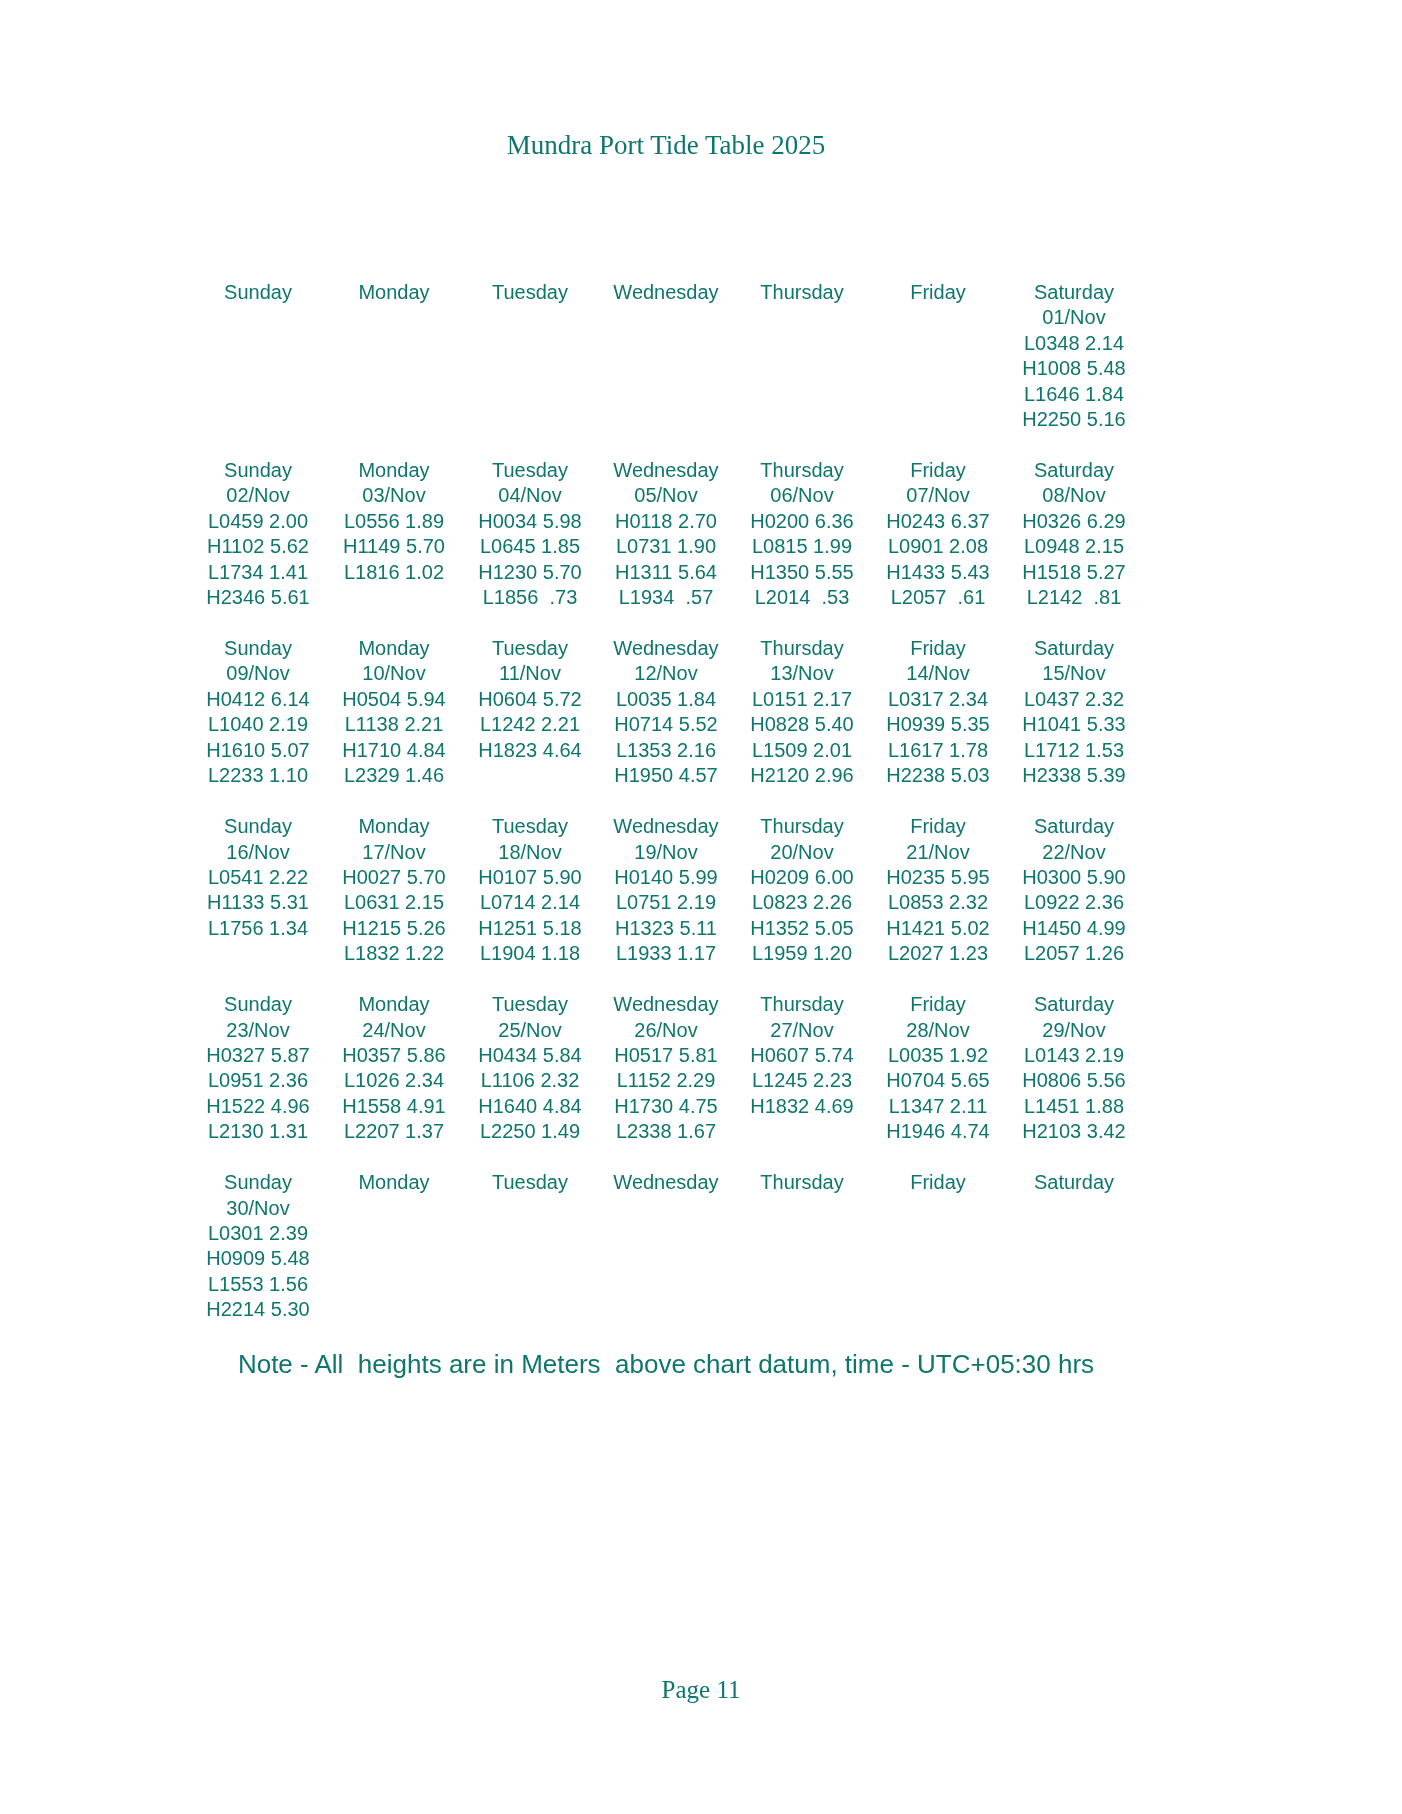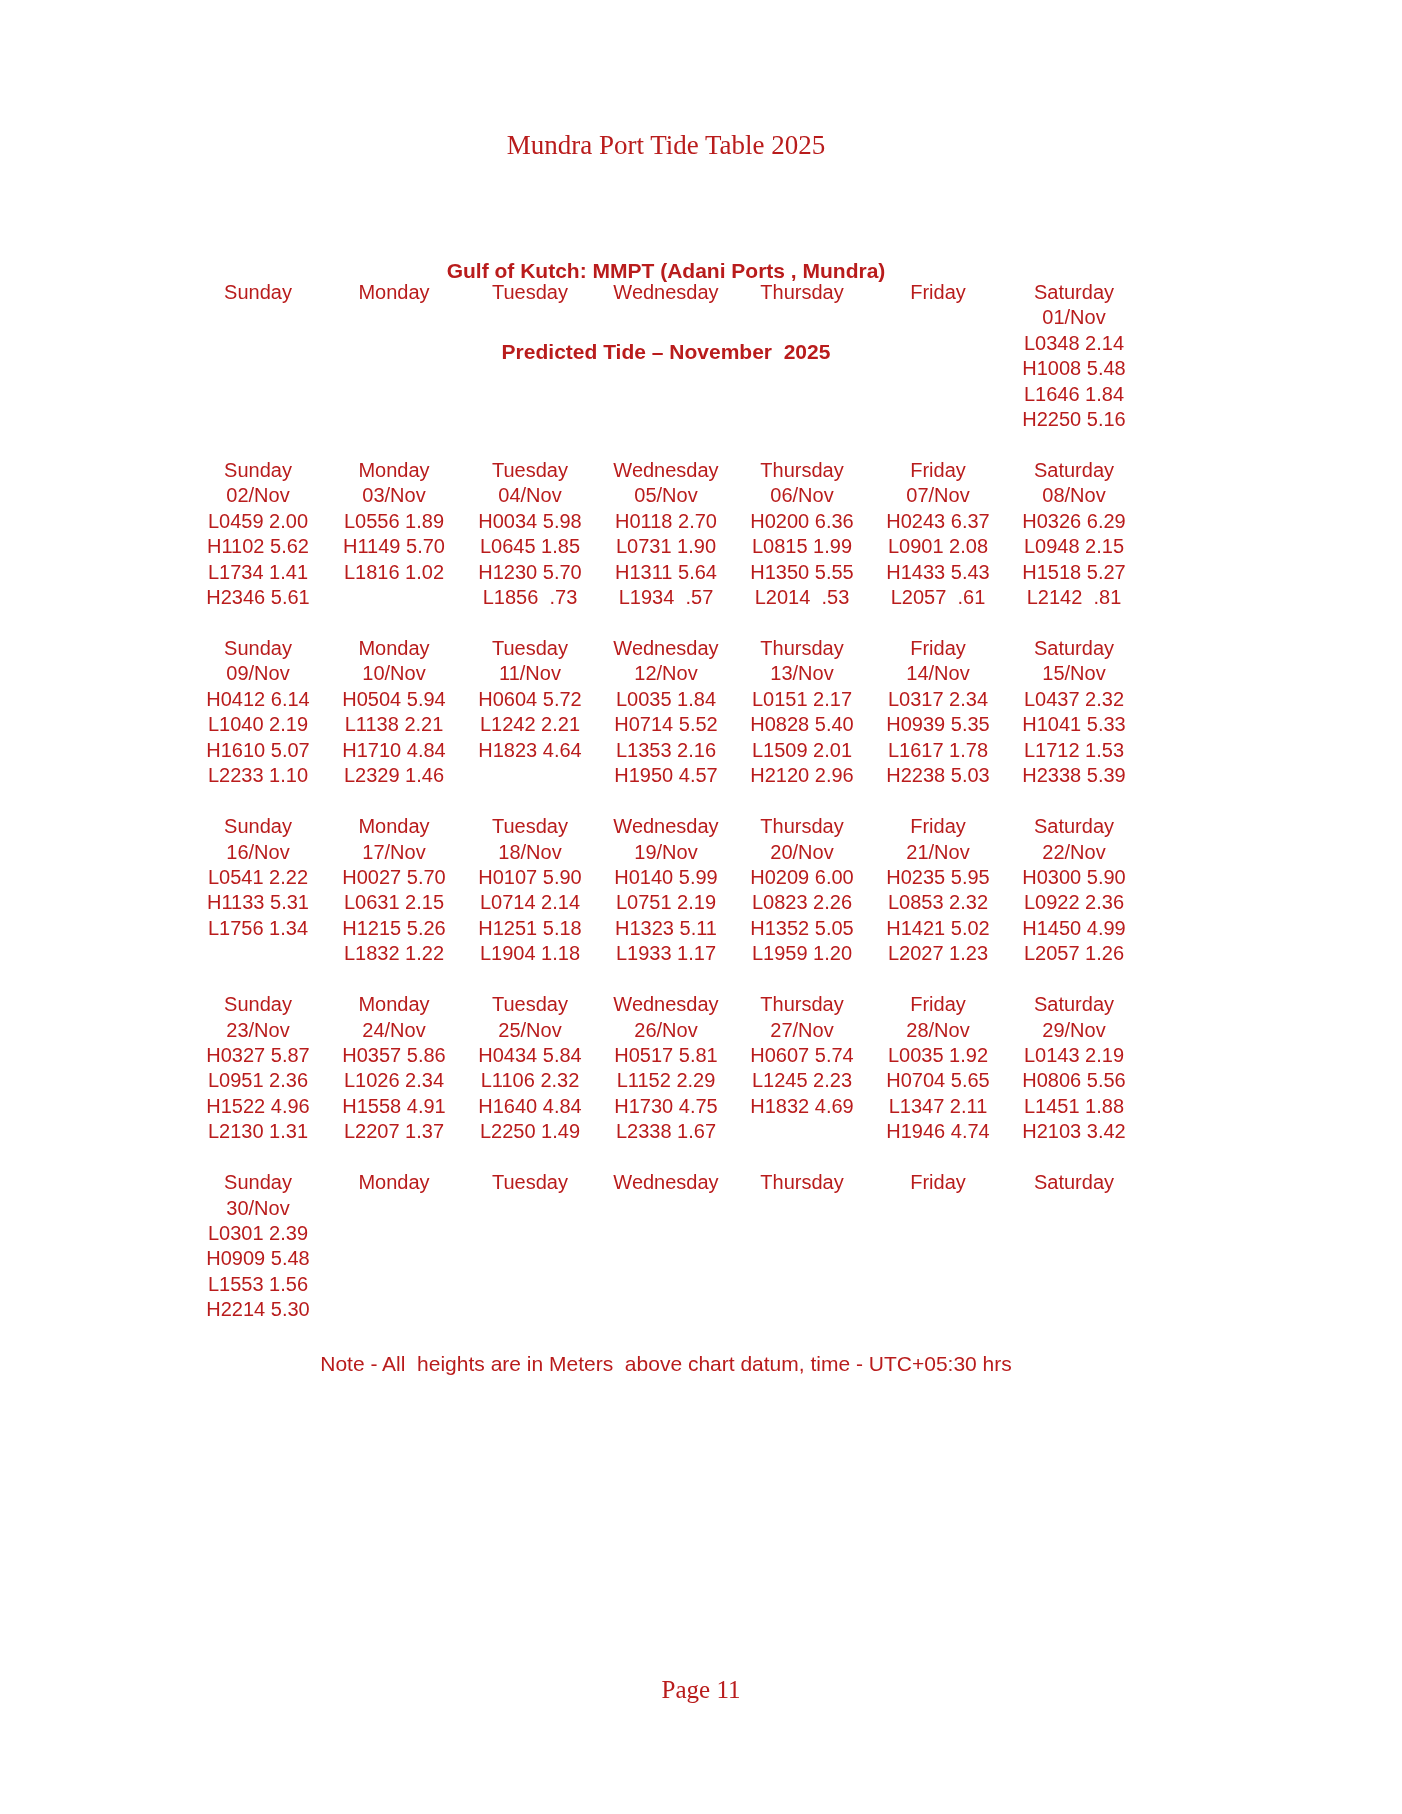--- a/index.html
+++ b/index.html
@@ -1,21 +1,21 @@
 <!DOCTYPE html>
 <html><head>
 <meta charset="utf-8">
 <style>
   html, body { margin: 0; padding: 0; background: #ffffff; }
   .page {
     position: relative;
     width: 1402px;
     height: 1814px;
     background: #ffffff;
-    color: #b91c1c;
+    color: #0f766e;
     overflow: hidden;
   }
   .doc-title {
     position: absolute;
     top: 130px; left: 190px; width: 952px;
     text-align: center;
     font-family: "Liberation Serif", serif;
     font-size: 27px;
     line-height: 30px;
     white-space: pre;
@@ -45,45 +45,41 @@
   .day {
     width: 136px;
     text-align: center;
   }
   .line { white-space: pre; }
   .note {
     position: absolute;
     top: 1351px; left: 190px; width: 952px;
     text-align: center;
     font-family: "Liberation Sans", sans-serif;
-    font-size: 21px;
+    font-size: 26px;
     line-height: 26px;
     white-space: pre;
   }
   .page-number {
     position: absolute;
     top: 1650px; left: 0; width: 1402px;
     text-align: center;
     font-family: "Liberation Serif", serif;
     font-size: 25px;
     line-height: 30px;
     white-space: pre;
     margin-top: 25px;
   }
 </style>
 </head>
 <body>
 
 <div class="page">
   <div class="doc-title">Mundra Port Tide Table 2025</div>
 
-  <div class="doc-subtitle">
-    <div>Gulf of Kutch: MMPT (Adani Ports , Mundra)</div>
-    <div>Predicted Tide – November  2025</div>
-  </div>
 
   <div class="tide-table">
       <div class="week">
         <div class="day">
           <div class="line day-name">Sunday</div>
         </div>
         <div class="day">
           <div class="line day-name">Monday</div>
         </div>
         <div class="day">

